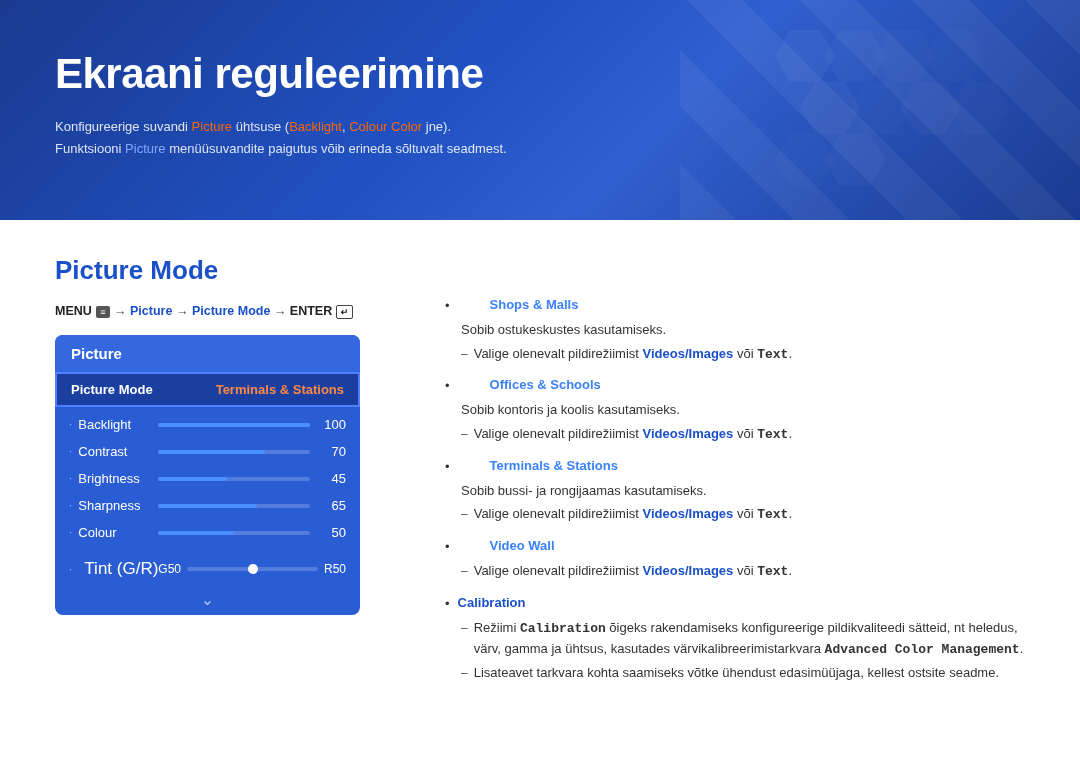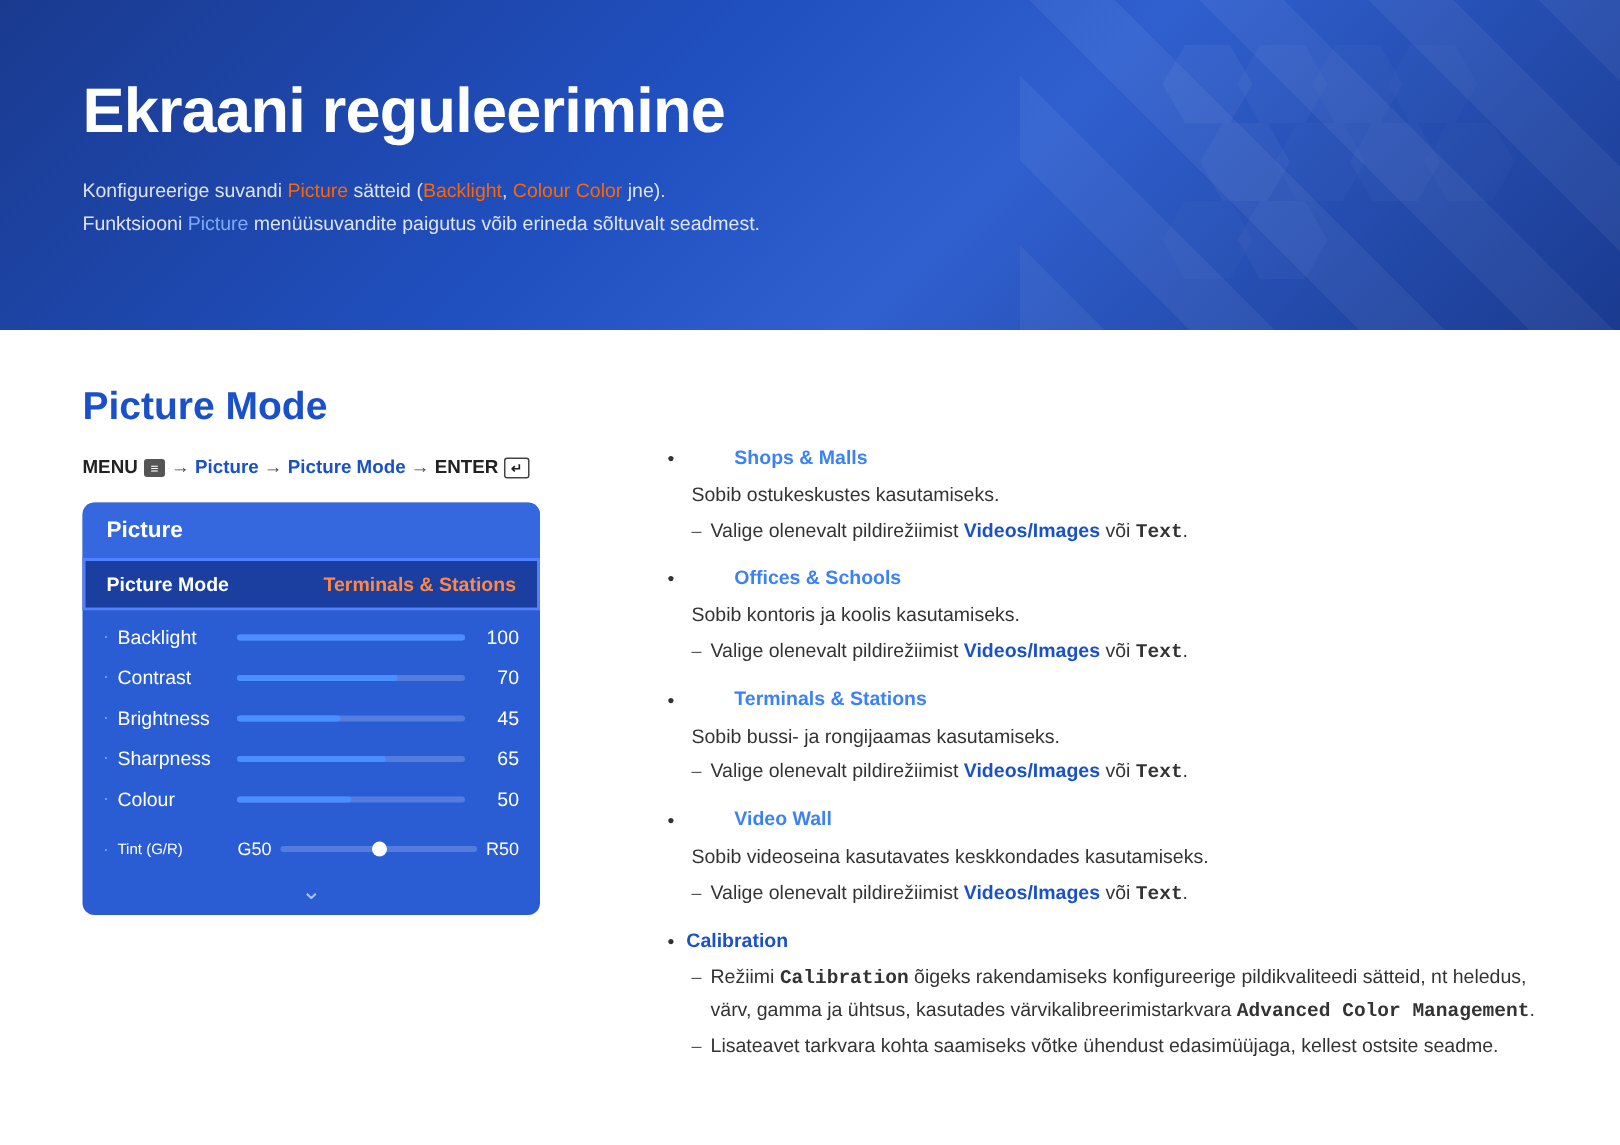--- a/index.html
+++ b/index.html
@@ -176,21 +176,21 @@
       font-size: 13px;
       width: 28px;
       text-align: right;
     }
     .tint-row {
       display: flex;
       align-items: center;
       padding: 5px 14px;
     }
     .tint-dot { color: #aac4ff; font-size: 10px; margin-right: 6px; }
-    .tint-label { color: #fff; font-size: 10px; width: 80px; }
+    .tint-label { color: #fff; font-size: 17px; width: 80px; text-align: right; }
     .tint-bar-area { flex: 1; display: flex; align-items: center; gap: 6px; }
     .tint-left { color: #fff; font-size: 12px; }
     .tint-bar-bg { flex: 1; height: 4px; background: rgba(255,255,255,0.2); border-radius: 2px; position: relative; }
     .tint-handle { width: 10px; height: 10px; background: #fff; border-radius: 50%; position: absolute; top: -3px; left: 50%; transform: translateX(-50%); }
     .tint-right { color: #fff; font-size: 12px; }
     .chevron-row {
       display: flex;
       justify-content: center;
       padding: 6px;
     }
@@ -294,21 +294,21 @@
     <polygon points="185,62 215,62 230,88 215,114 185,114 170,88" fill="rgba(255,255,255,0.09)"></polygon>
     <polygon points="60,114 90,114 105,140 90,166 60,166 45,140" fill="rgba(255,255,255,0.06)"></polygon>
     <polygon points="110,114 140,114 155,140 140,166 110,166 95,140" fill="rgba(255,255,255,0.1)"></polygon>
     <polygon points="210,10 240,10 255,36 240,62 210,62 195,36" fill="rgba(255,255,255,0.05)"></polygon>
     <polygon points="235,62 265,62 280,88 265,114 235,114 220,88" fill="rgba(255,255,255,0.06)"></polygon>
   </svg>
 
   <h1 class="header-title">Ekraani reguleerimine</h1>
   <div class="header-subtitle">
     <div>
-      <span>Konfigureerige suvandi </span><span class="highlight-orange">Picture</span><span> sätteid (</span><span class="highlight-orange">Backlight</span><span>, </span><span class="highlight-orange">Colour Color</span><span> jne).</span>
+      <span>Konfigureerige suvandi </span><span class="highlight-orange">Picture</span><span> ühtsuse (</span><span class="highlight-orange">Backlight</span><span>, </span><span class="highlight-orange">Colour Color</span><span> jne).</span>
     </div>
     <div>
       <span>Funktsiooni </span><span class="highlight-blue">Picture</span><span> menüüsuvandite paigutus võib erineda sõltuvalt seadmest.</span>
     </div>
   </div>
 </div>
 
 <div class="main-content">
 
   <div class="left-col">
@@ -439,21 +439,20 @@
         <span class="sub-dash">–</span>
         <span class="sub-text">Valige olenevalt pildirežiimist <span class="bold-blue">Videos/Images</span> või <span class="bold">Text</span>.</span>
       </div>
     </div>
 
     <div class="bullet-section">
       <div class="bullet-header">
         <span class="bullet-dot">•</span>
         <span class="bullet-title">Video Wall</span>
       </div>
-      <div class="bullet-desc">Sobib videoseina kasutavates keskkondades kasutamiseks.</div>
       <div class="sub-bullet">
         <span class="sub-dash">–</span>
         <span class="sub-text">Valige olenevalt pildirežiimist <span class="bold-blue">Videos/Images</span> või <span class="bold">Text</span>.</span>
       </div>
     </div>
 
     <div class="bullet-section">
       <div class="bullet-header">
         <span class="bullet-dot">•</span>
         <span class="bullet-title-blue">Calibration</span>

